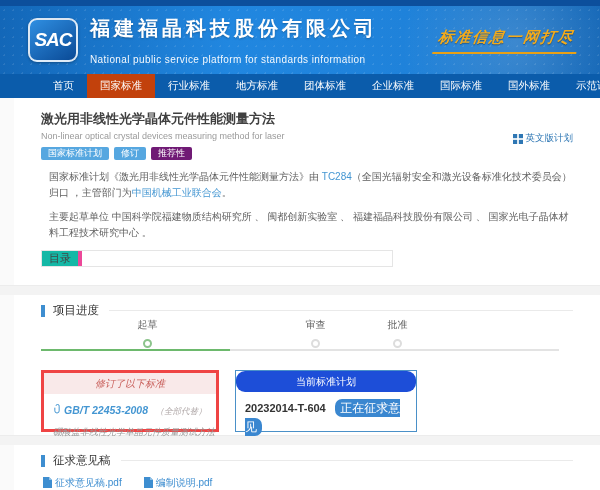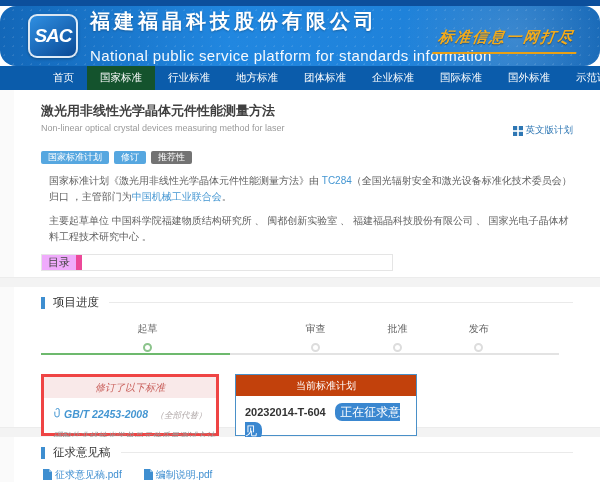--- a/index.html
+++ b/index.html
@@ -2,112 +2,112 @@
 <html><head>
 <meta charset="utf-8">
 <style>
   * { margin:0; padding:0; box-sizing:border-box; }
   html,body { width:600px; height:490px; overflow:hidden; }
   body { font-family:"Liberation Sans","DejaVu Sans",sans-serif; background:#ffffff; color:#333; }
 
   
   .top-strip { height:6px; background:#0c4f9c; }
   .header-main {
-    height:60px; position:relative;
+    height:68px; position:relative;
     background:
       radial-gradient(circle at 86% 55%, rgba(255,255,255,0.16), rgba(255,255,255,0) 22%),
       radial-gradient(rgba(255,255,255,0.10) 1px, transparent 1px),
       linear-gradient(90deg,#1367b8,#2187e0 38%,#1f82da 68%,#1165b6);
     background-size:auto, 9px 9px, auto;
-    display:flex; align-items:center;border-radius:16px;
+    display:flex; align-items:center;
   }
   .logo {
     width:50px; height:44px; margin-left:28px; border-radius:9px;
     background:linear-gradient(145deg,#2f8fe2,#0a4a96);
     border:2px solid rgba(255,255,255,0.85);
     display:flex; align-items:center; justify-content:center;
     color:#fff; font-style:italic; font-weight:bold; font-size:19px; letter-spacing:-1px;
     box-shadow:0 1px 3px rgba(0,0,0,0.3); cursor:pointer;
   }
   .htitles { margin-left:12px; color:#fff; }
   .htitle-cn { font-size:20px; font-weight:bold; letter-spacing:4px; text-shadow:0 1px 2px rgba(0,0,0,0.25); }
-  .htitle-en { font-size:15px; letter-spacing:0.4px; margin-top:12px; opacity:0.95; }
+  .htitle-en { font-size:10px; letter-spacing:0.4px; margin-top:12px; opacity:0.95; }
   .slogan-wrap { position:absolute; right:22px; top:22px; text-align:center; }
   .slogan {
     display:inline-block; color:#f3ab1b; font-size:15px; font-weight:bold; font-style:italic;
     letter-spacing:2px; transform:skewX(-8deg);
     border-bottom:2px solid #e8a016; padding:0 4px 5px 4px;
     text-shadow:0 1px 1px rgba(0,0,0,0.35);
   }
 
   
   nav { height:24px; background:#0b5cab; display:flex; align-items:stretch; padding-left:40px; }
   nav a {
     color:#fff; font-size:10.5px; text-decoration:none; padding:0 13px;
     display:flex; align-items:center; cursor:pointer; white-space:nowrap;
   }
-  nav a.active { background:#14532d; }
+  nav a.active { background:#c2410c; }
 
   
   .gap { height:10px; background:#f3f3f3; border-top:1px solid #ececec; }
   section { background:#fff; padding:4px 27px; position:relative; border-left:14px solid #fafafa; }
   .s1 { height:187px; padding-top:12px; }
   .s2 { height:140px; padding-top:8px; }
   .s3 { height:45px;  padding-top:8px; }
 
   .std-title { font-size:13px; font-weight:bold; color:#404040; }
   .std-en { font-size:9px; color:#9a9a9a; margin-top:3px; }
-  .badge-row { margin-top:18px; display:flex; align-items:center; gap:5px; }
+  .badge-row { margin-top:6px; display:flex; align-items:center; gap:5px; }
   .badge { font-size:9px; color:#fff; padding:2px 7px; border-radius:2px; line-height:1; }
   .badge.blue { background:#56a7e0; }
-  .badge.green { background:#737373; }
+  .badge.green { background:#701a75; }
   .en-plan {
     position:absolute; right:27px; top:34px; font-size:9.5px; color:#2e77b4;
     text-decoration:none; display:flex; align-items:center; gap:3px; cursor:pointer;
   }
   .en-plan svg { display:block; }
 
   .intro { font-size:10px; color:#5f5f5f; line-height:1.55; margin:9px 0 0 8px; }
   .intro a { color:#4496d2; text-decoration:none; cursor:pointer; }
 
   .toc { width:352px; border:1px solid #e5e5e5; display:flex; margin-top:10px; }
   .toc-label {
-    width:40px; border-right:6px solid #ec4899; background:#f0abfc;
+    width:40px; border-right:4px solid #ec4899; background:#14b8a6;
     display:flex; align-items:center; justify-content:center; font-size:11px; color:#444;
   }
   .toc-body { display:flex; padding:6px 12px; flex:1; }
   .toc-col { display:flex; flex-direction:column; }
   .toc-col.c1 { width:98px; }
   .toc-body a { font-size:10px; color:#4496d2; text-decoration:none; line-height:1.5; margin:1px 0; cursor:pointer; }
 
   .sec-head { display:flex; align-items:center; }
   .sec-bar { width:4px; height:12px; background:#3e8ed0; margin-right:8px; }
   .sec-title { font-size:11.5px; color:#333; }
   .sec-rule { flex:1; height:1px; background:#eaeaea; margin-left:10px; }
 
   
-  .timeline { position:relative; height:44px; margin-top:12px; }
+  .timeline { position:relative; height:44px; margin-top:0; }
   .tl-base { position:absolute; left:0; right:14px; top:31px; height:2px; background:#e3e3e3; }
   .tl-done { position:absolute; left:0; width:35.6%; top:31px; height:2px; background:#6db96d; }
   .step { position:absolute; top:0; width:70px; text-align:center; transform:translateX(-50%); }
   .step .lbl { font-size:10px; color:#666; display:block; margin-bottom:7px; }
   .dot { width:9px; height:9px; border-radius:50%; margin:0 auto; background:#fff; border:2px solid #ddd; }
   .step.done .dot { border-color:#8cc48c; }
   .step.current .dot { background:#5cb85c; border-color:#5cb85c; }
   .p1{left:20%;} .p2{left:35.6%;} .p3{left:51.6%;} .p4{left:67%;} .p5{left:82.3%;}
 
   
   .boxes { display:flex; gap:16px; margin-top:8px; }
   .box { width:178px; height:62px; background:#fff; }
   .box-head { height:21px; display:flex; align-items:center; justify-content:center; font-size:10px; }
   .box-body { padding:6px 9px 0 9px; }
   .box.revise { border:3px solid #ef4444;font-style:italic; }
   .box.revise .box-head { background:#f9e9e9; color:#c9605c; }
   .box.current { border:1px solid #4a90c8; width:182px; }
-  .box.current .box-head { background:#c2410c; color:#fff; }
+  .box.current .box-head { background:#1d4ed8; color:#fff;border-radius:9px; }
   .gb-link { font-size:10.5px; font-weight:bold; color:#4496d2; text-decoration:none; display:inline-flex; align-items:center; gap:2px; cursor:pointer; }
   .gb-note { font-size:8.5px; color:#b0a8a8; margin-left:3px; }
   .box-sub { font-size:9px; color:#999; margin-top:8px; white-space:nowrap; }
   .plan-no { font-size:11px; font-weight:bold; color:#333; }
   .status-badge { background:#3a87d0; color:#fff; font-size:12px; padding:2px 5px; border-radius:7px; margin-left:5px; }
 
   .files { display:flex; gap:22px; margin-top:8px; margin-left:2px; }
   .files a { font-size:10px; color:#3e8ed0; text-decoration:none; display:flex; align-items:center; gap:3px; cursor:pointer; }
 </style>
 </head>
@@ -187,24 +187,20 @@
     <div class="step done p1">
       <span class="lbl">起草</span>
       <div class="dot"></div>
     </div>
     <div class="step p3">
       <span class="lbl">审查</span>
       <div class="dot"></div>
     </div>
     <div class="step p4">
       <span class="lbl">批准</span>
-      <div class="dot"></div>
-    </div>
-    <div class="step p5">
-      <span class="lbl">发布</span>
       <div class="dot"></div>
     </div>
   </div>
 
   <div class="boxes">
     <div class="box revise">
       <div class="box-head">修订了以下标准</div>
       <div class="box-body">
         <div>
           <a class="gb-link">

